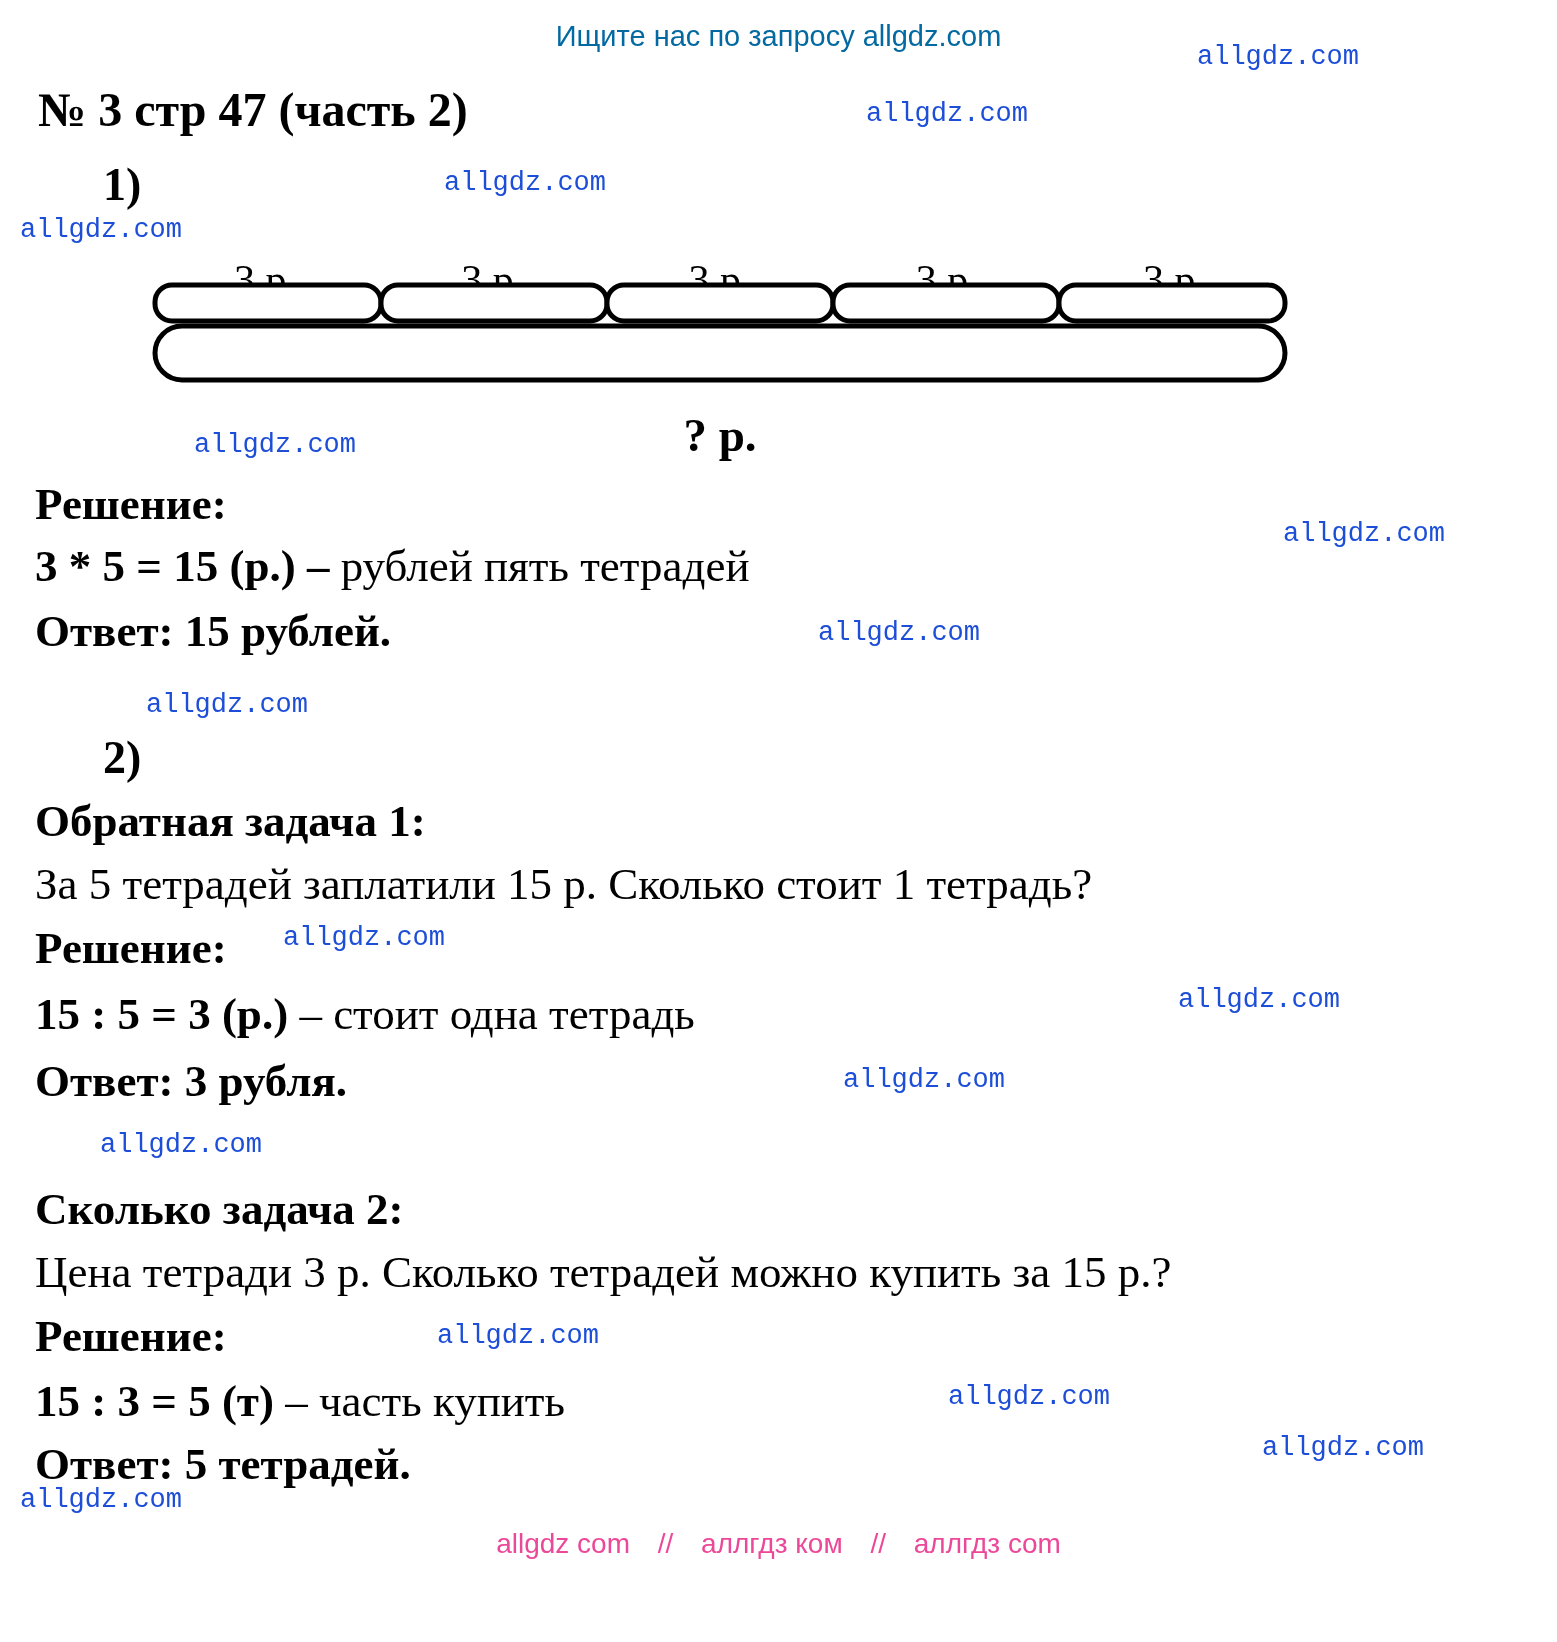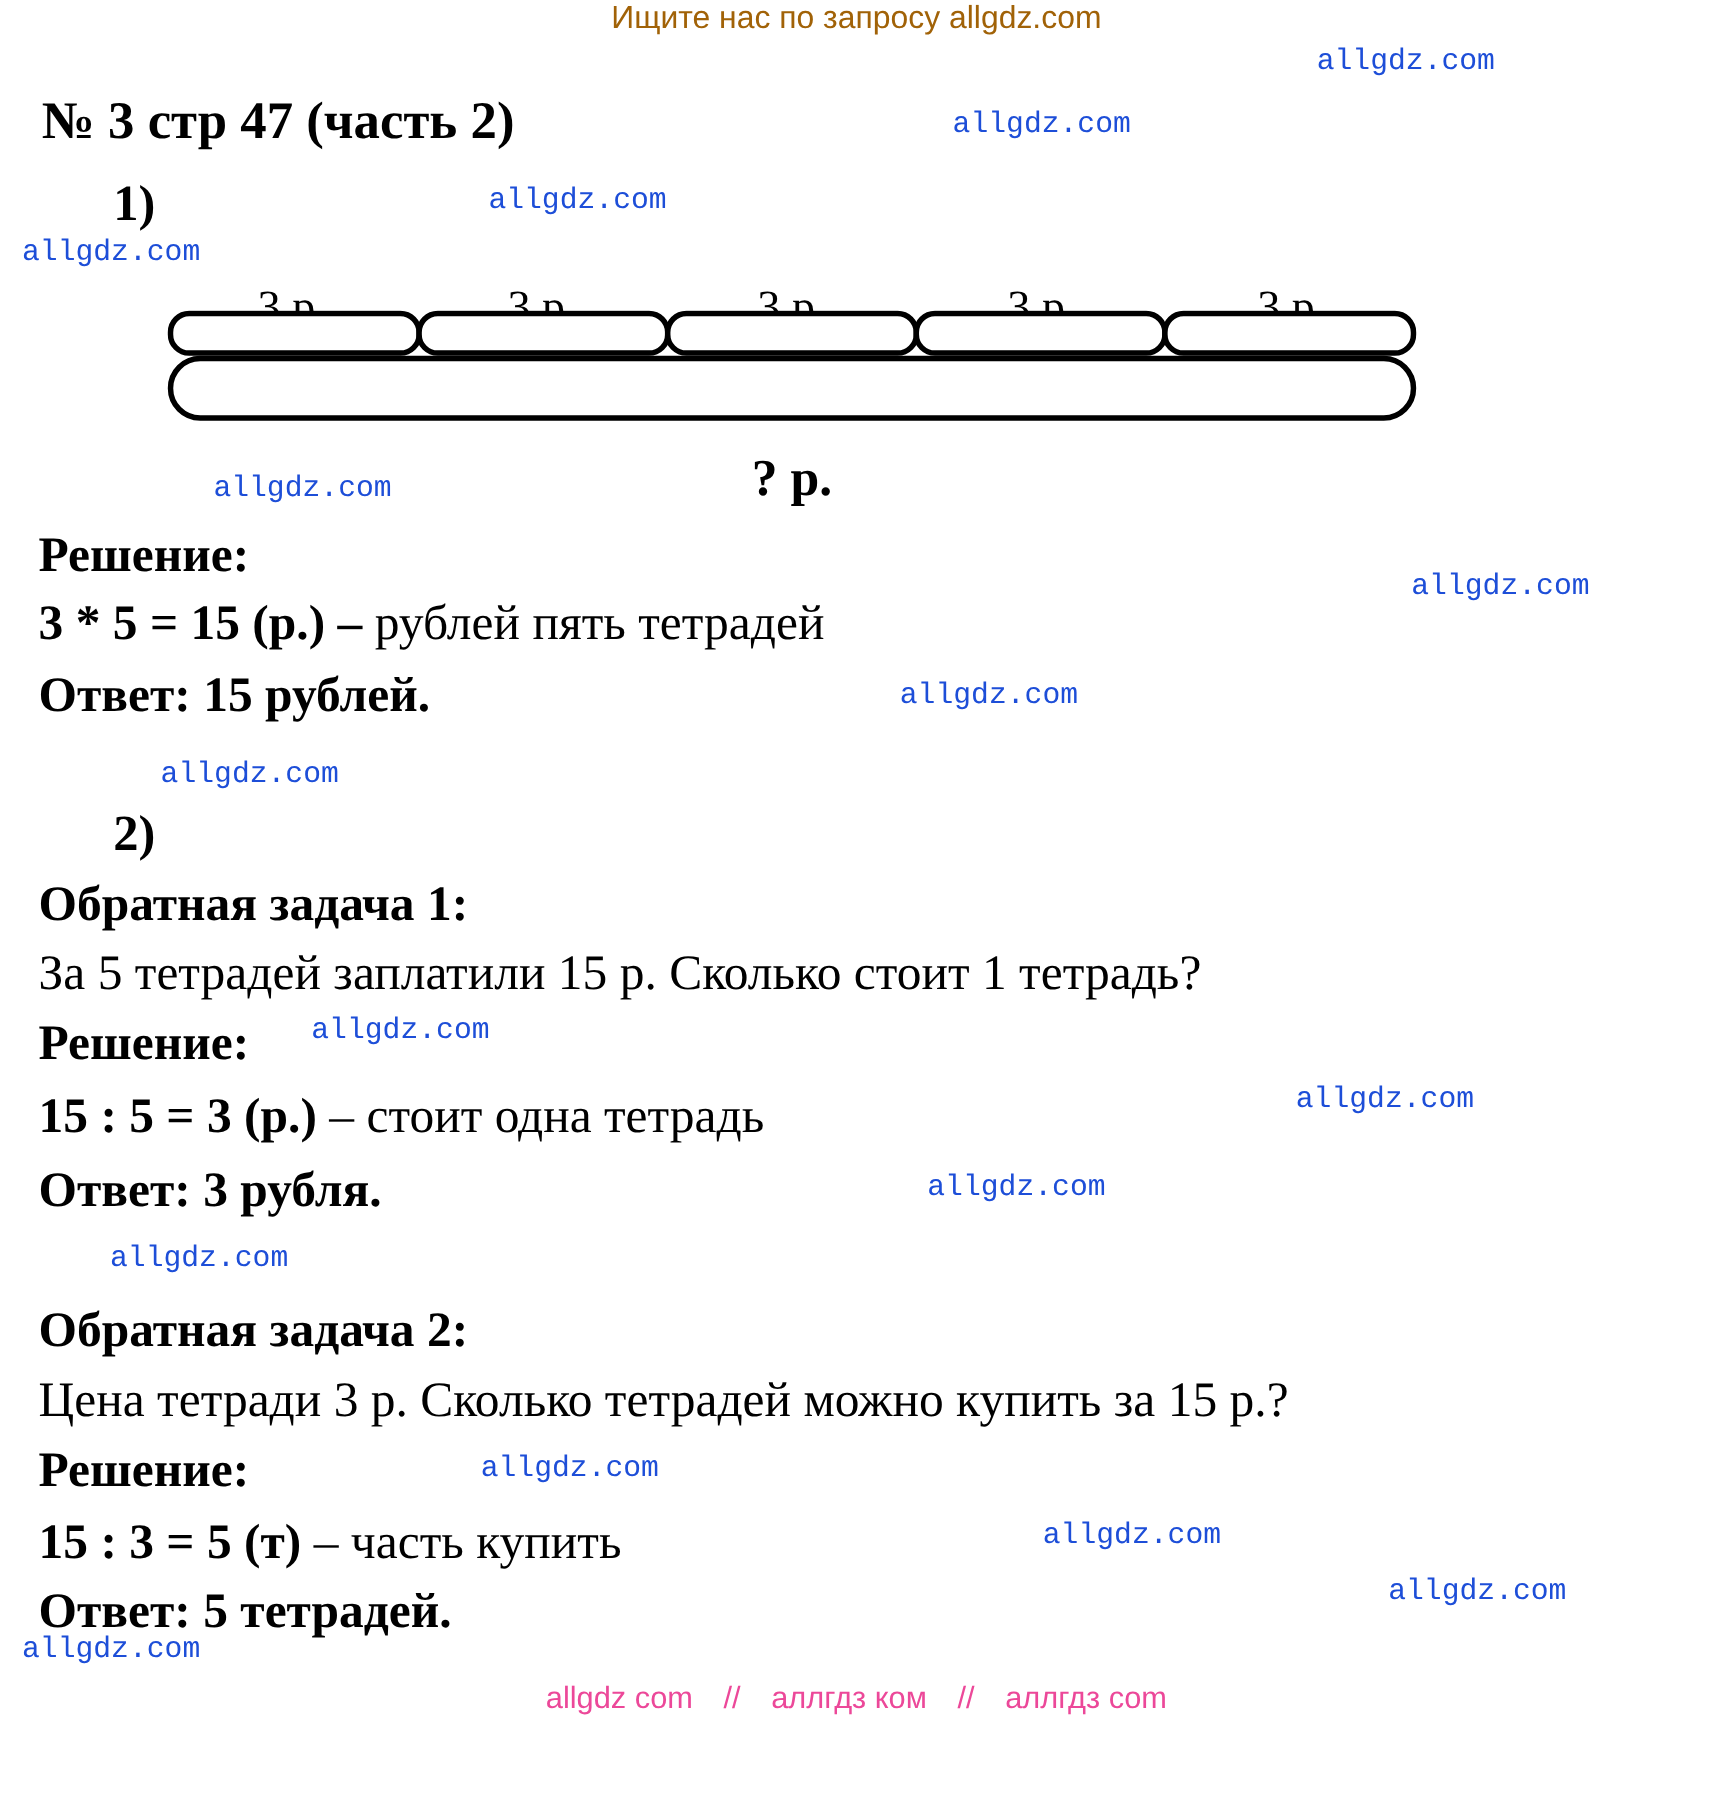--- a/index.html
+++ b/index.html
@@ -7,25 +7,25 @@
     position: relative;
     width: 1557px;
     height: 1642px;
     background: #ffffff;
     font-family: "Liberation Serif", serif;
     color: #000;
     overflow: hidden;
   }
   .banner {
     position: absolute;
-    top: 0; left: 0; width: 100%;
+    top: 20px; left: 0; width: 100%;
     text-align: center;
     font-family: "Liberation Sans", sans-serif;
     font-size: 29px;
-    color: #a16207;
+    color: #0369a1;
     white-space: nowrap;
   }
   .wm {
     position: absolute;
     font-family: Liberation Mono, monospace;
     font-size: 27px;
     color: #1d4ed8;
     white-space: nowrap;
   }
   .title {
@@ -137,21 +137,21 @@
   <div class="line b" style="top:605px;">Ответ: 15 рублей.</div>
 
   <div class="sec-label" style="top:731px;">2)</div>
 
   <div class="line b" style="top:795px;">Обратная задача 1:</div>
   <div class="line" style="top:858px;">За 5 тетрадей заплатили 15 р. Сколько стоит 1 тетрадь?</div>
   <div class="line b" style="top:922px;">Решение:</div>
   <div class="line" style="top:988px;"><span class="b">15 : 5 = 3 (р.)</span><span> – стоит одна тетрадь</span></div>
   <div class="line b" style="top:1055px;">Ответ: 3 рубля.</div>
 
-  <div class="line b" style="top:1183px;">Обратная задача 2:</div>
+  <div class="line b" style="top:1183px;">Сколько задача 2:</div>
   <div class="line" style="top:1246px;">Цена тетради 3 р. Сколько тетрадей можно купить за 15 р.?</div>
   <div class="line b" style="top:1310px;">Решение:</div>
   <div class="line" style="top:1375px;"><span class="b">15 : 3 = 5 (т)</span><span> – часть купить</span></div>
   <div class="line b" style="top:1438px;">Ответ: 5 тетрадей.</div>
 
   <div class="footer">
     <span>allgdz com</span>
     <span>//</span>
     <span>аллгдз ком</span>
     <span>//</span>

